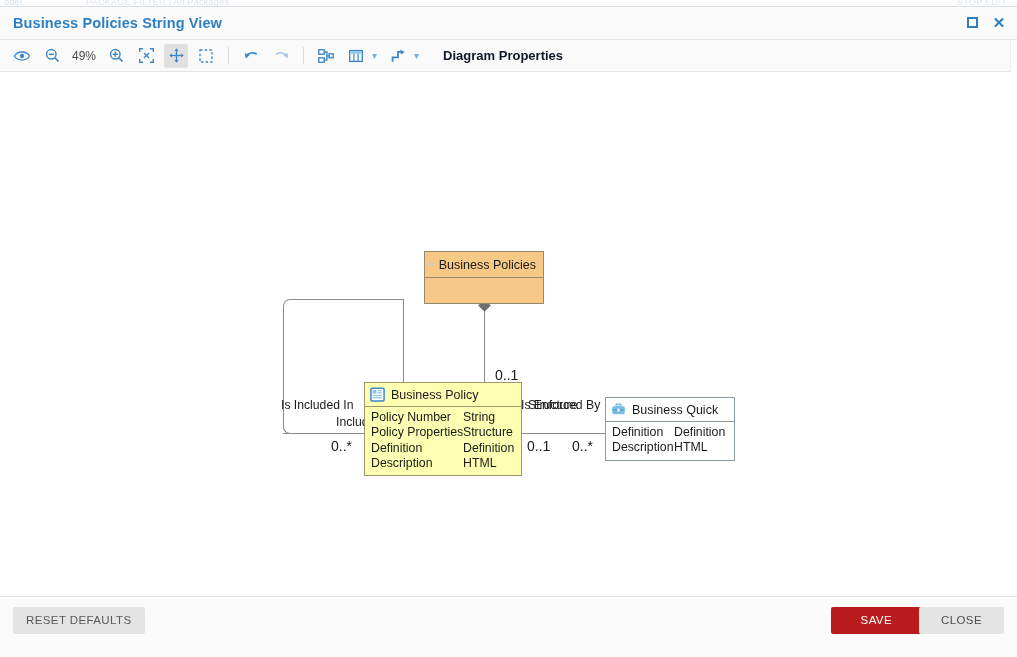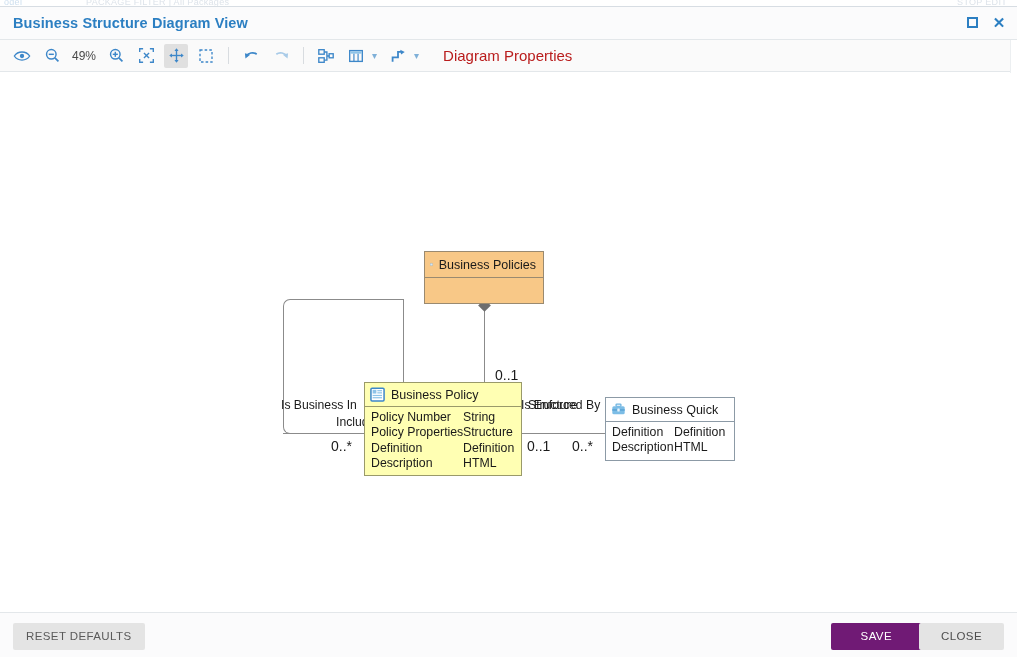--- a/index.html
+++ b/index.html
@@ -70,21 +70,21 @@
   .tb-item:first-child { margin-left: 10px; }
   .tb-item.active { background: #e0e0e0; }
   .tb-item.disabled { color: #a9cbe8; cursor: default; }
   .tb-zoomlabel {
     font-size: 12px; color: #4a4a4a; padding: 0 5px; cursor: default;
     font-family: "Liberation Sans", sans-serif;
   }
   .tb-sep { width: 1px; height: 17px; background: #d8dce0; margin: 0 7px; }
   .tb-caret { font-size: 10px; color: #7fb0d8; margin-left: 1px; cursor: pointer; }
   .tb-prop {
-    font-size: 15px; color: #b91c1c; margin-left: 24px; cursor: pointer;
+    font-size: 13px; color: #0f172a; margin-left: 24px; cursor: pointer; font-weight: bold;
   }
   .tb-right { margin-left: auto; display: flex; align-items: center; padding-right: 9px; }
   .quickfind {
     display: flex; align-items: center; gap: 7px;
     width: 118px; height: 22px; background: #efefef; border-radius: 2px;
     padding: 0 9px; cursor: text;
   }
   .quickfind input {
     border: 0; background: transparent; outline: none;
     font-size: 12.5px; color: #8a8a8a; width: 84px;
@@ -142,48 +142,48 @@
     position: absolute; font-size: 14px; color: #1a1a1a;
     white-space: nowrap; font-family: "Liberation Sans", sans-serif;
   }
   .diamond {
     position: absolute; width: 9px; height: 9px; background: #6e6e6e;
     transform: rotate(45deg);
   }
 
   
   .footer {
-    position: absolute; left: 0; bottom: 0; width: 1017px; height: 45px;
+    position: absolute; left: 0; bottom: 0; width: 1017px; height: 61px;
     background: #fbfbfc; border-top: 1px solid #e3e7ea;
     box-sizing: border-box;
   }
   .btn {
     position: absolute; border: 0; border-radius: 2px; cursor: pointer;
     font-size: 11.5px; letter-spacing: .4px;
     font-family: "Liberation Sans", sans-serif;
   }
   .btn-reset { left: 13px; top: 10px; background: #e4e4e4; color: #5a5a5a; padding: 7px 13px 8px; }
-  .btn-save  { right: 95px; top: 10px; background: #701a75; color: #ffffff; padding: 7px 30px 8px; }
+  .btn-save  { right: 95px; top: 10px; background: #b91c1c; color: #ffffff; padding: 7px 30px 8px; }
   .btn-close { right: 13px; top: 10px; background: #e4e4e4; color: #4d4d4d; padding: 7px 22px 8px; }
 </style>
 </head>
 <body>
 
 <div id="root">
 
   <div class="bg-peek">
     <span class="pk blue" style="left:4px;">odel</span>
     <span class="pk" style="left:86px;">PACKAGE FILTER | All Packages</span>
     <span class="pk" style="right:10px;">STOP EDIT</span>
   </div>
 
   <div class="modal">
 
     <div class="titlebar">
-      <div class="title-text">Business Structure Diagram View</div>
+      <div class="title-text">Business Policies String View</div>
       <div class="win-btns">
         <div class="win-btn">
           <span class="ic-restore"></span>
         </div>
         <div class="win-btn">
           <span class="ic-close">✕</span>
         </div>
       </div>
     </div>
 
@@ -307,21 +307,21 @@
       <div class="mult-label" style="left:495px; top:342px;">0..*</div>
       <div class="edge-label" style="left:372px; top:342px;">Business Policies</div>
 
       <div style="position:absolute; left:283px; top:226px; width:121px; height:135px;
                   border:1.3px solid #8b8b8b; border-right:0; border-radius:7px 0 0 7px;
                   box-sizing:border-box;"></div>
       <div class="edge-line" style="left:403px; top:226px; width:1.3px; height:100px;"></div>
       <div class="edge-line" style="left:283px; top:360px; width:82px; height:1.3px;"></div>
 
       <div class="edge-label" style="left:336px; top:342px;">Includes</div>
-      <div class="edge-label" style="left:281px; top:325px;">Is Business In</div>
+      <div class="edge-label" style="left:281px; top:325px;">Is Included In</div>
       <div class="mult-label" style="left:431px; top:342px;">0..1</div>
       <div class="mult-label" style="left:331px; top:365px;">0..*</div>
 
       <div class="edge-line" style="left:520px; top:360px; width:86px; height:1.3px;"></div>
       <div class="edge-label" style="left:521px; top:325px;">Is Enforced By</div>
       <div class="edge-label" style="left:528px; top:325px;">Structure</div>
       <div class="mult-label" style="left:527px; top:365px;">0..1</div>
       <div class="mult-label" style="left:572px; top:365px;">0..*</div>
 
       <div class="node" style="left:424px; top:178px; width:120px; height:53px;

